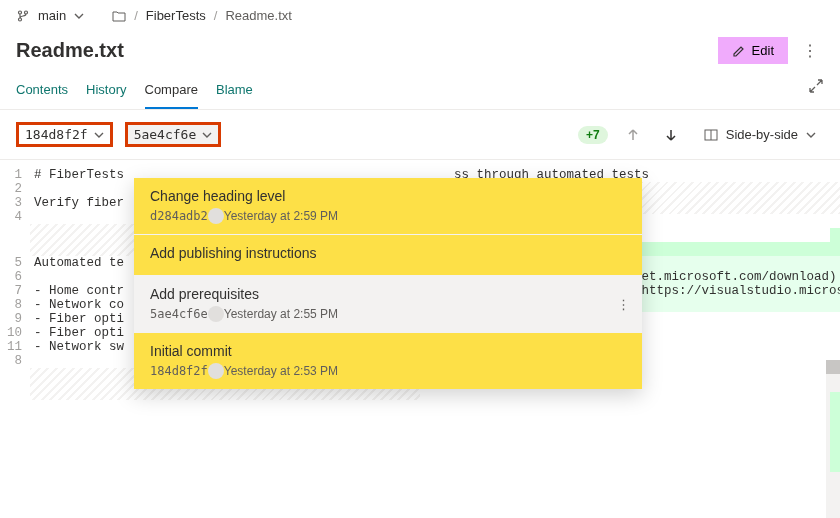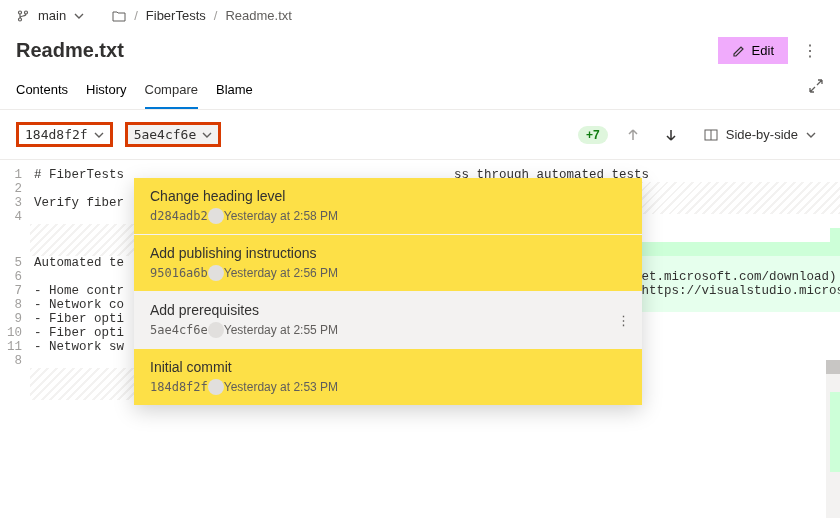--- a/index.html
+++ b/index.html
@@ -6,21 +6,21 @@
 body { font-family: "Segoe UI", -apple-system, sans-serif; font-size: 13px; color: #323130; background: #fff; width: 840px; height: 518px; overflow: hidden; position: relative; }
 .breadcrumb { display: flex; align-items: center; gap: 8px; padding: 8px 16px; font-size: 13px; color: #605e5c; }
 .breadcrumb .sep { color: #a19f9d; }
 .breadcrumb .link { color: #323130; }
 .title-row { display: flex; align-items: center; justify-content: space-between; padding: 4px 16px 8px; }
 .title-row h1 { font-size: 20px; font-weight: 600; }
 .title-actions { display: flex; align-items: center; gap: 8px; }
 .edit-btn { display: flex; align-items: center; gap: 6px; border: none; background: #f0abfc; padding: 6px 14px; font-size: 13px; cursor: pointer; }
 .more-btn { background: none; border: none; padding: 6px; cursor: pointer; font-size: 16px; color: #605e5c; }
 .tabs { display: flex; gap: 18px; padding: 0 16px; border-bottom: 1px solid #edebe9; position: relative; }
-.tab { padding: 8px 0 10px; font-size: 13px; color: #000000; cursor: pointer; border-bottom: 2px solid transparent; }
+.tab { padding: 8px 0 10px; font-size: 13px; color: #0f766e; cursor: pointer; border-bottom: 2px solid transparent; }
 .tab.active { color: #323130; border-bottom-color: #0078d4; font-weight: 400; }
 .expand-btn { position: absolute; right: 16px; top: 4px; background: none; border: none; cursor: pointer; color: #605e5c; }
 .compare-bar { display: flex; align-items: center; padding: 12px 16px; gap: 12px; border-bottom: 1px solid #edebe9; }
 .commit-dd { display: flex; align-items: center; gap: 6px; border: 1px solid #8a8886; padding: 4px 8px; font-family: Consolas, monospace; font-size: 13px; cursor: pointer; background: #fff; }
 .commit-dd.hl { border: 3px solid #d83b01; padding: 2px 6px; }
 .commit-dd.hl2 { border: 3px solid #d83b01; padding: 2px 6px; background: #f3f2f1; }
 .spacer { flex: 1; }
 .badge { background: #dff6dd; color: #107c10; border-radius: 10px; padding: 2px 8px; font-size: 12px; font-weight: 600; }
 .arrow-btn { background: none; border: none; padding: 4px 6px; cursor: pointer; color: #605e5c; }
 .arrow-btn.down { color: #d83b01; }
@@ -189,30 +189,25 @@
   <div class="right-marker" style="top:68px;height:18px"></div>
   <div class="right-marker" style="top:232px;height:80px"></div>
 </div>
 
 <div class="dropdown">
   <div class="dd-item">
     <div class="dd-title">Change heading level</div>
     <div class="dd-meta">
       <span class="dd-hash">d284adb2</span>
       <span class="avatar"></span>
-      <span>Yesterday at 2:58 PM</span>
+      <span>Yesterday at 2:59 PM</span>
     </div>
   </div>
   <div class="dd-item">
     <div class="dd-title">Add publishing instructions</div>
-    <div class="dd-meta">
-      <span class="dd-hash">95016a6b</span>
-      <span class="avatar"></span>
-      <span>Yesterday at 2:56 PM</span>
-    </div>
   </div>
   <div class="dd-item sel">
     <div class="dd-title">Add prerequisites</div>
     <div class="dd-meta">
       <span class="dd-hash">5ae4cf6e</span>
       <span class="avatar"></span>
       <span>Yesterday at 2:55 PM</span>
     </div>
     <span class="dd-more">⋮</span>
   </div>

